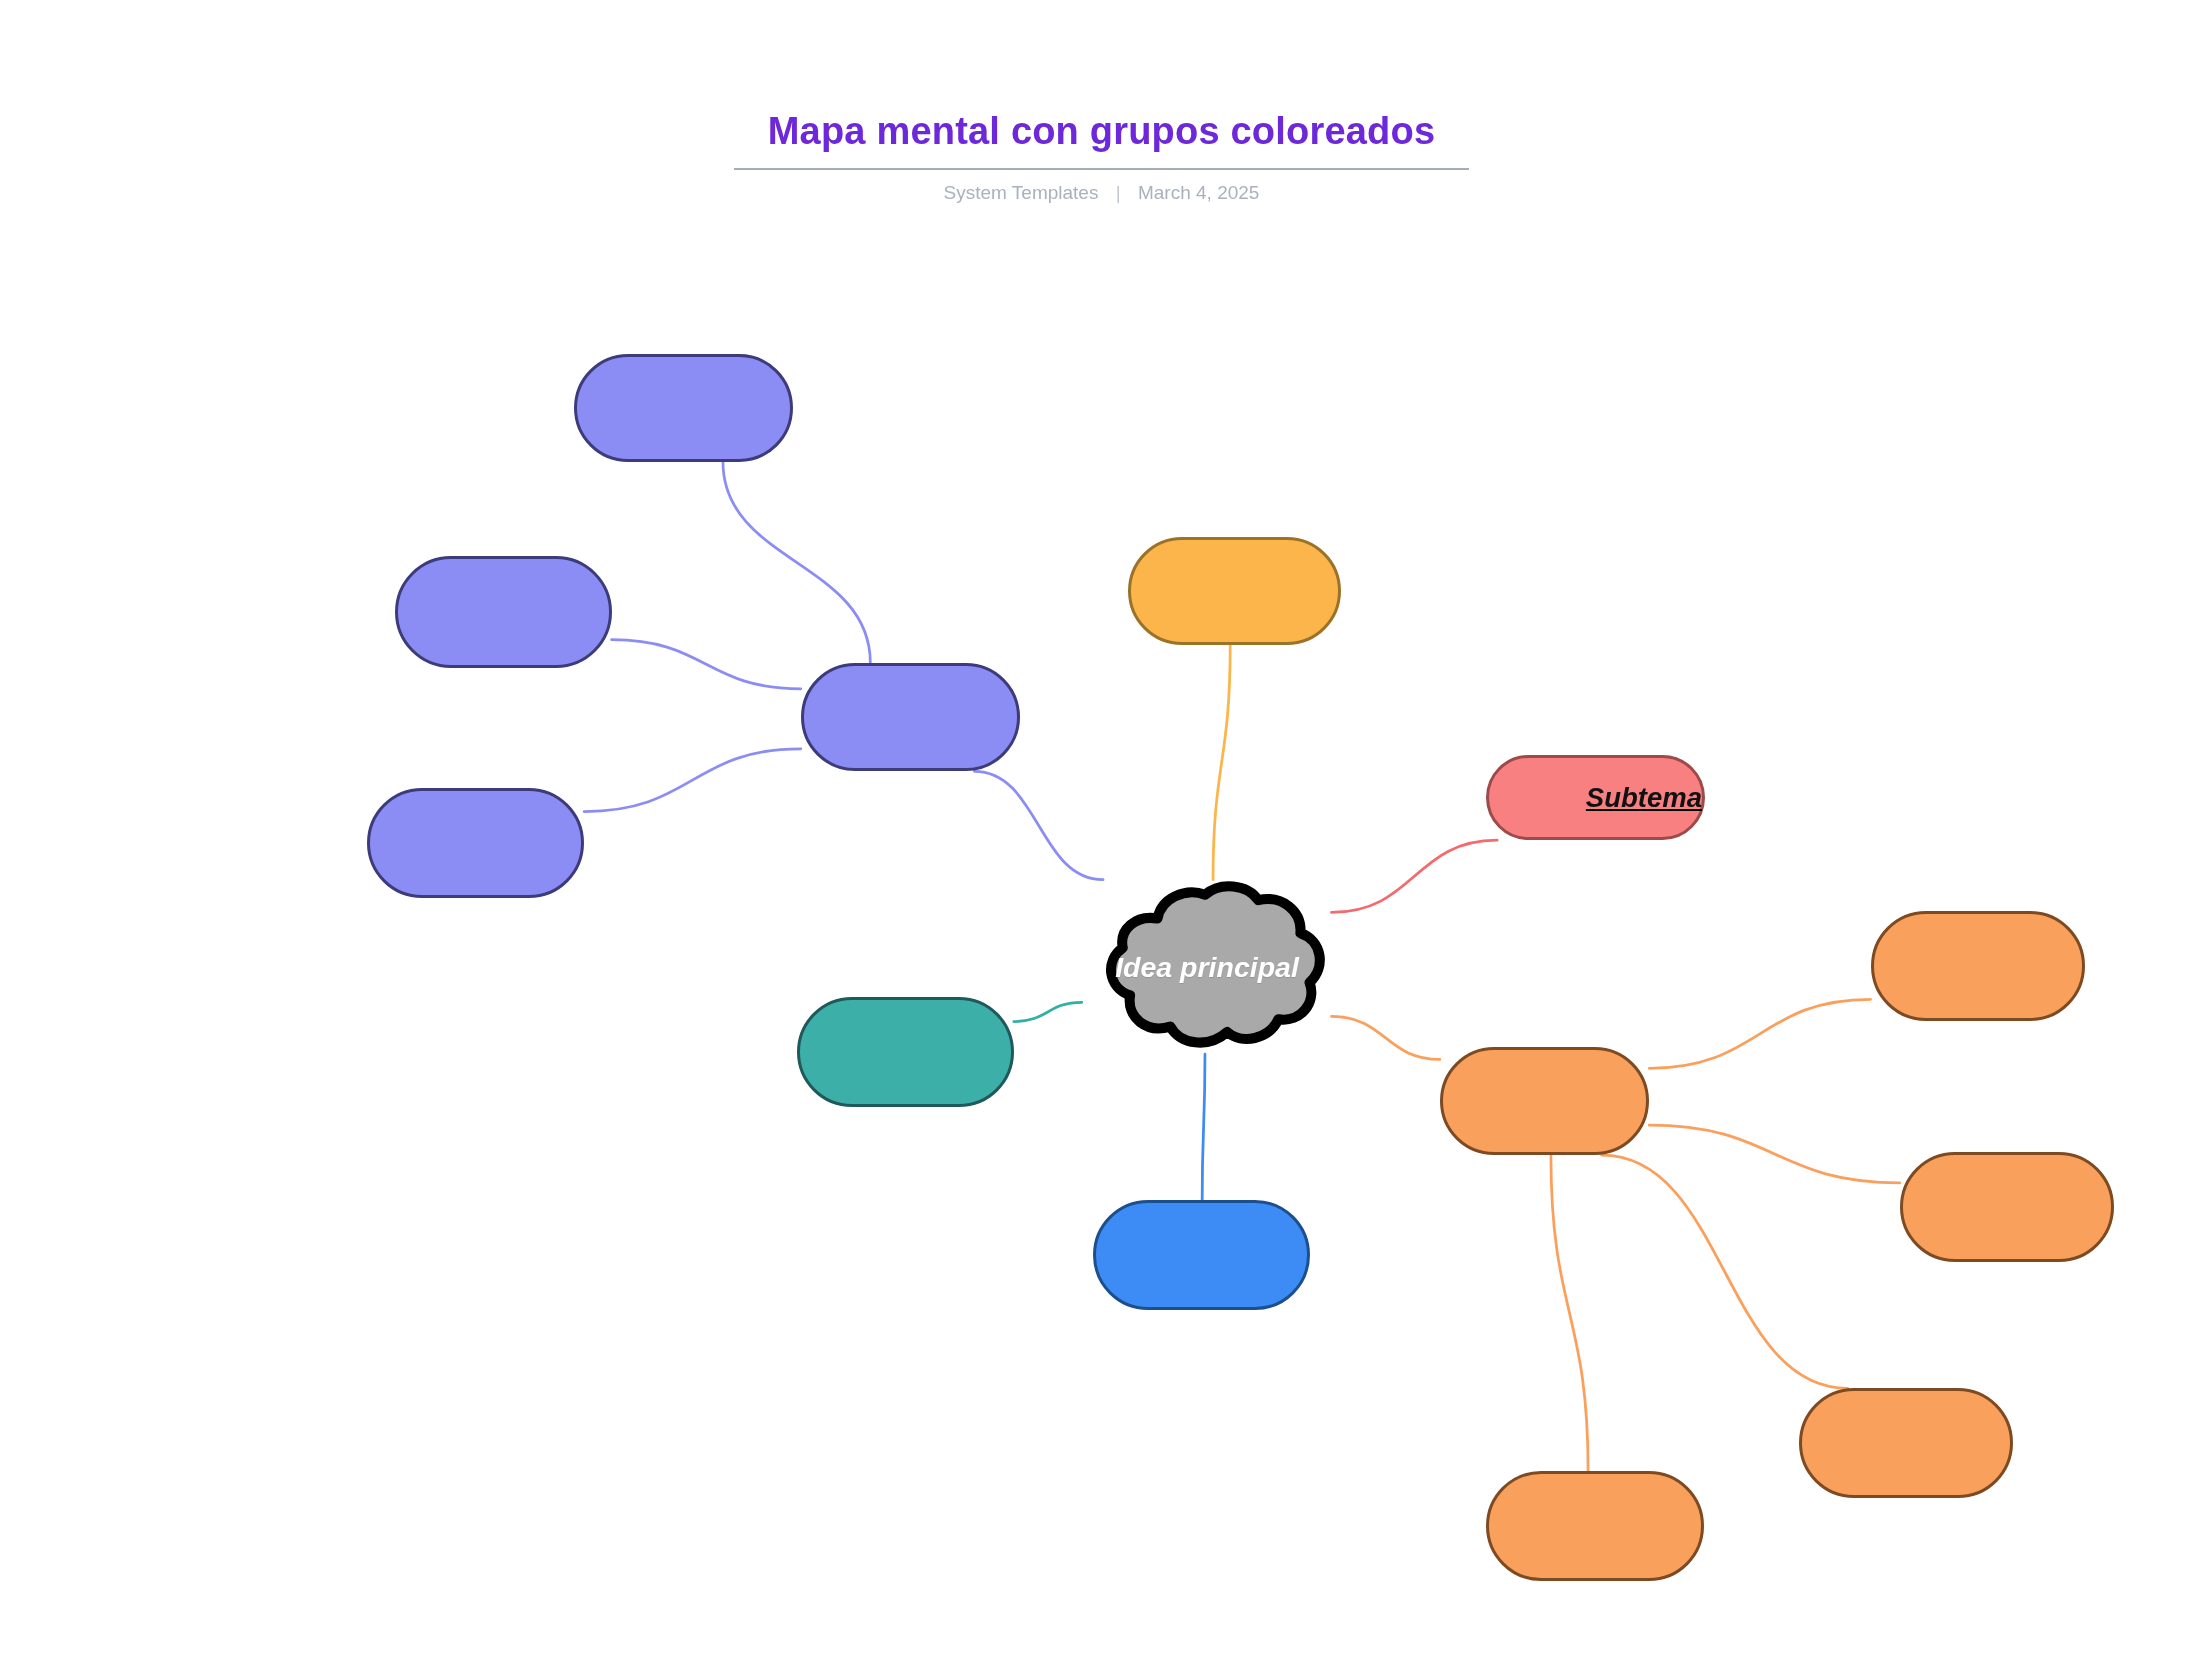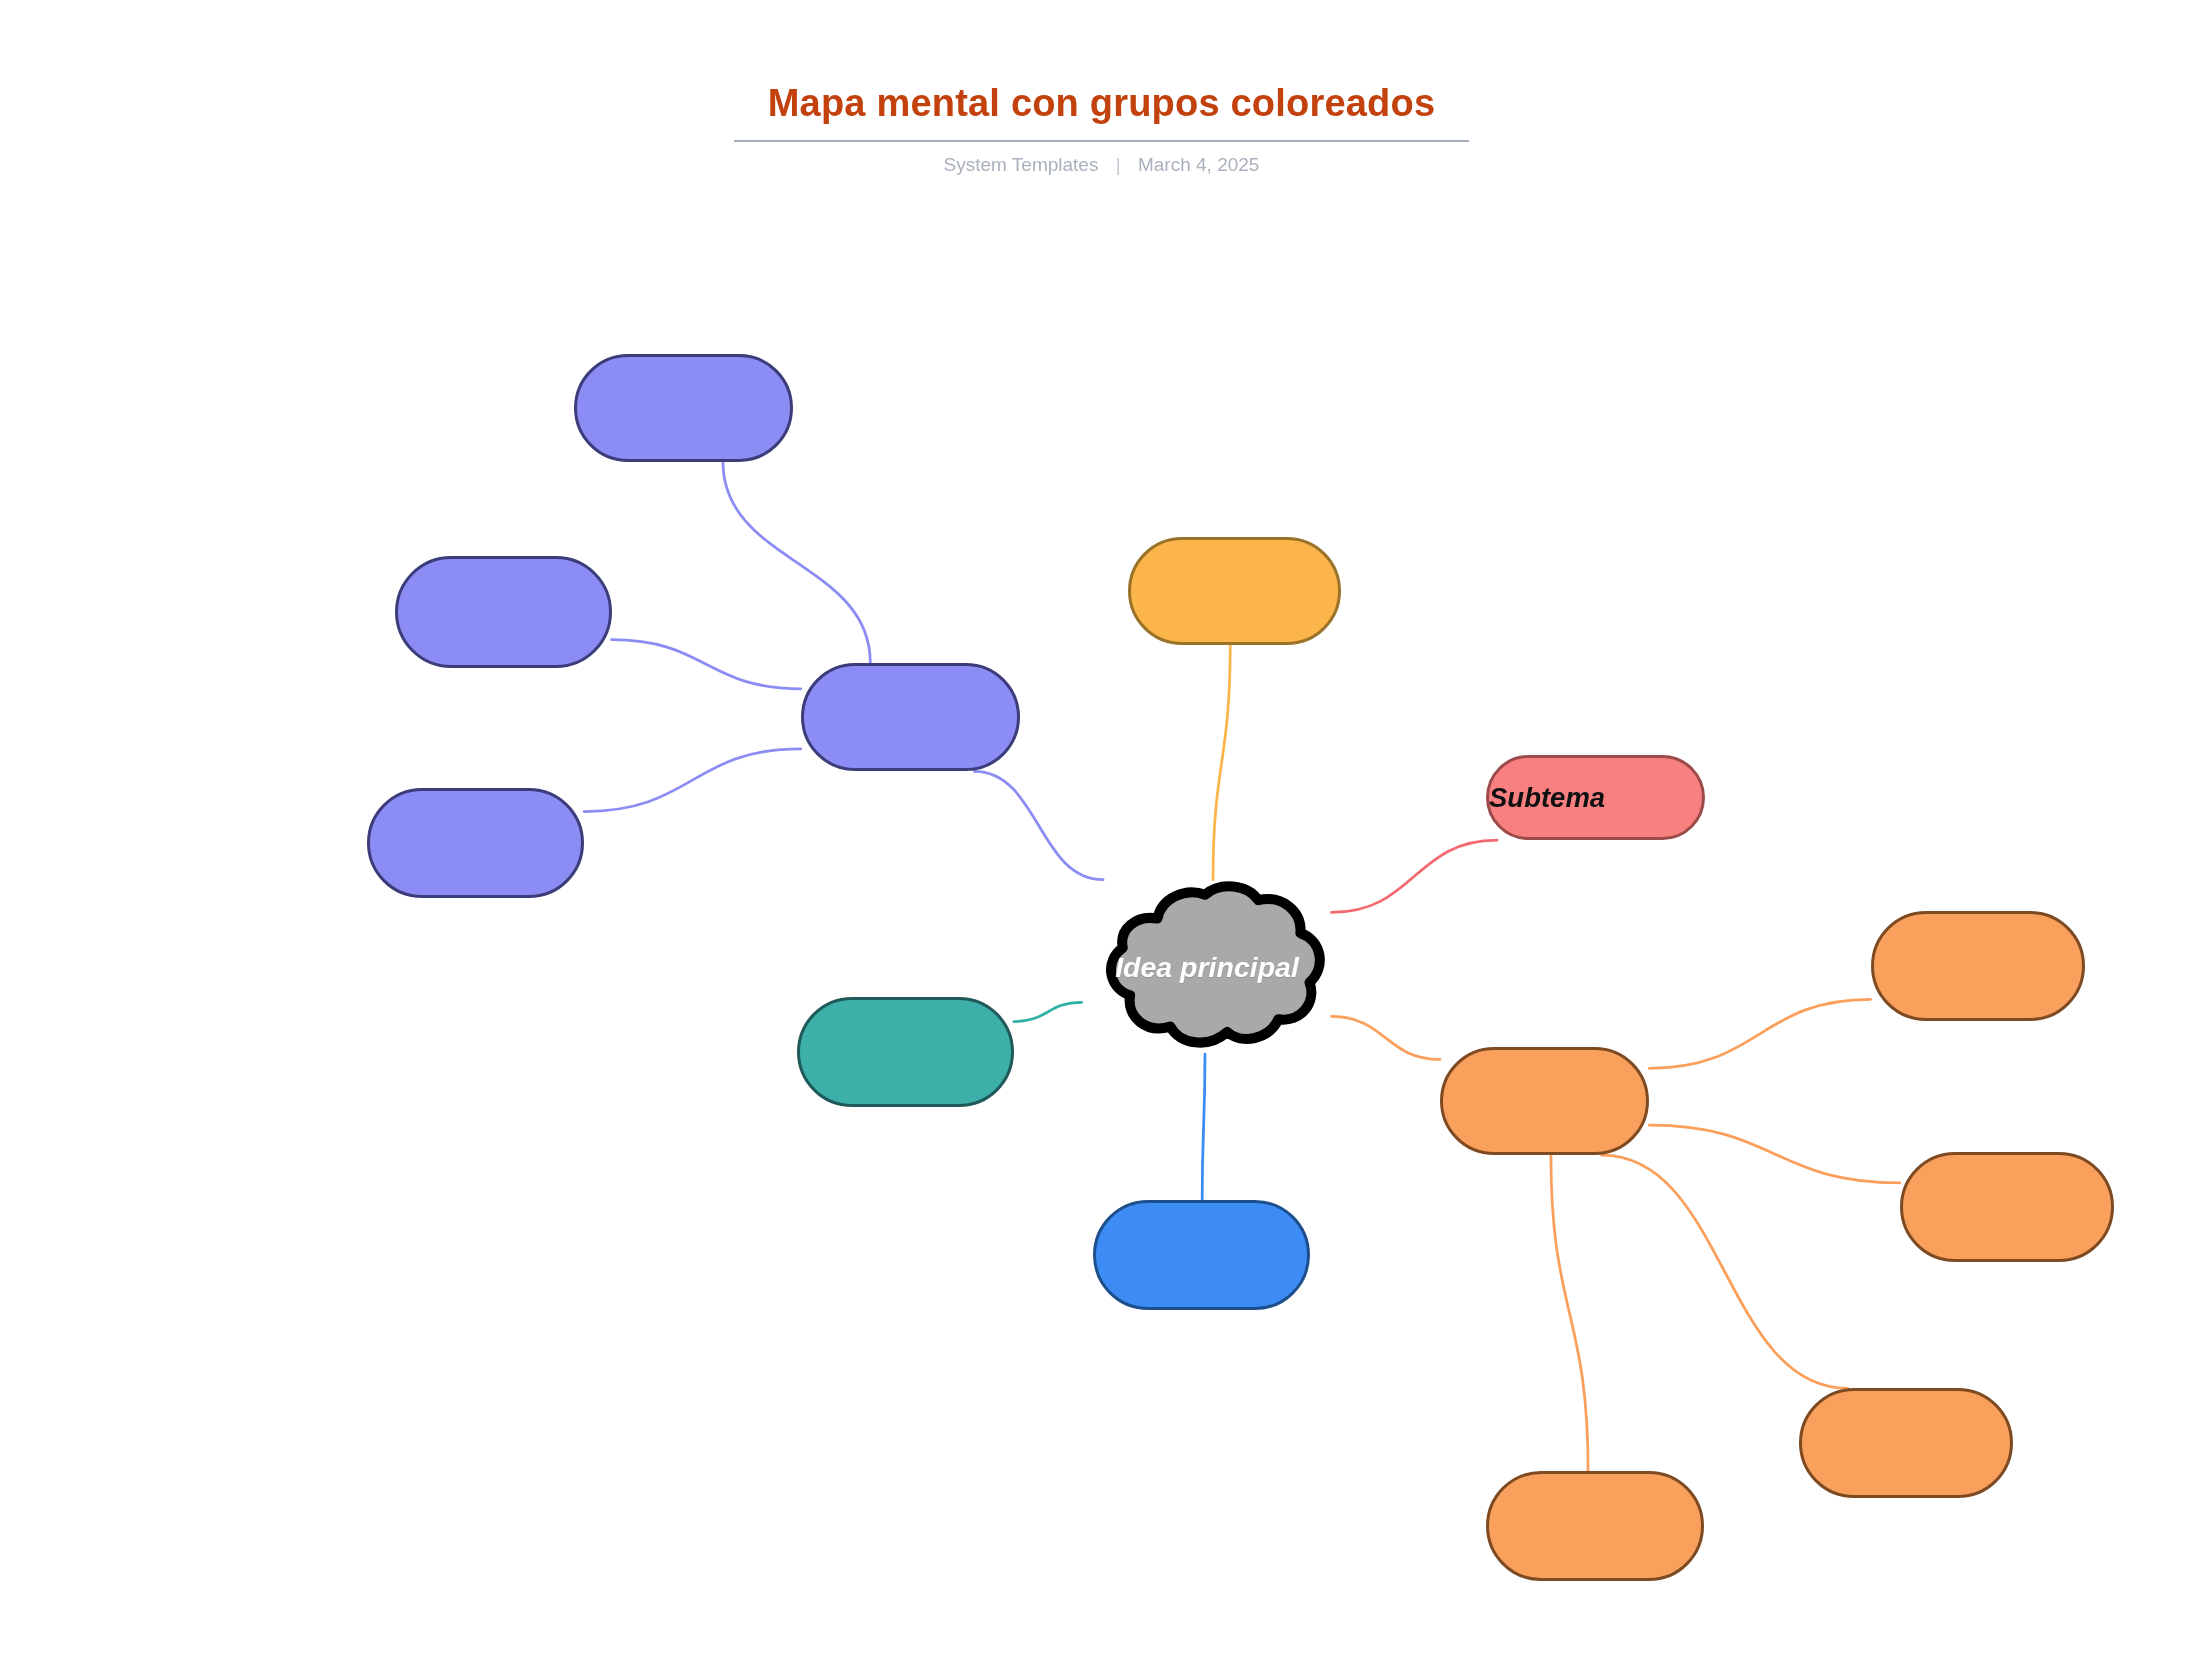--- a/index.html
+++ b/index.html
@@ -19,24 +19,24 @@
   #header {
     position: absolute;
     left: 0;
     top: 0;
     width: 2203px;
     text-align: center;
     user-select: none;
   }
   #doc-title {
     margin: 0;
-    padding-top: 84px;
+    padding-top: 112px;
     font-size: 38px;
     font-weight: bold;
-    color: #c2410c;
+    color: #6d28d9;
     letter-spacing: 0.2px;
     line-height: 1;
   }
   #title-rule {
     width: 735px;
     height: 1.8px;
     background: #a6adba;
     margin: 18.4px auto 0 auto;
   }
   #subtitle {
@@ -66,24 +66,25 @@
     width: 2203px;
     height: 1662px;
   }
 
   
   .node {
     position: absolute;
     box-sizing: border-box;
     display: flex;
     align-items: center;
-    justify-content: flex-start;
+    justify-content: flex-end;
     border-radius: 57px;
     border-style: solid;
     border-width: 3.7px;
+    text-decoration: underline;
   }
   .node .label {
     font-size: 27.5px;
     font-style: italic;
     font-weight: bold;
     white-space: nowrap;
     line-height: 1;
   }
   .node.plain .label {
     font-weight: normal;

